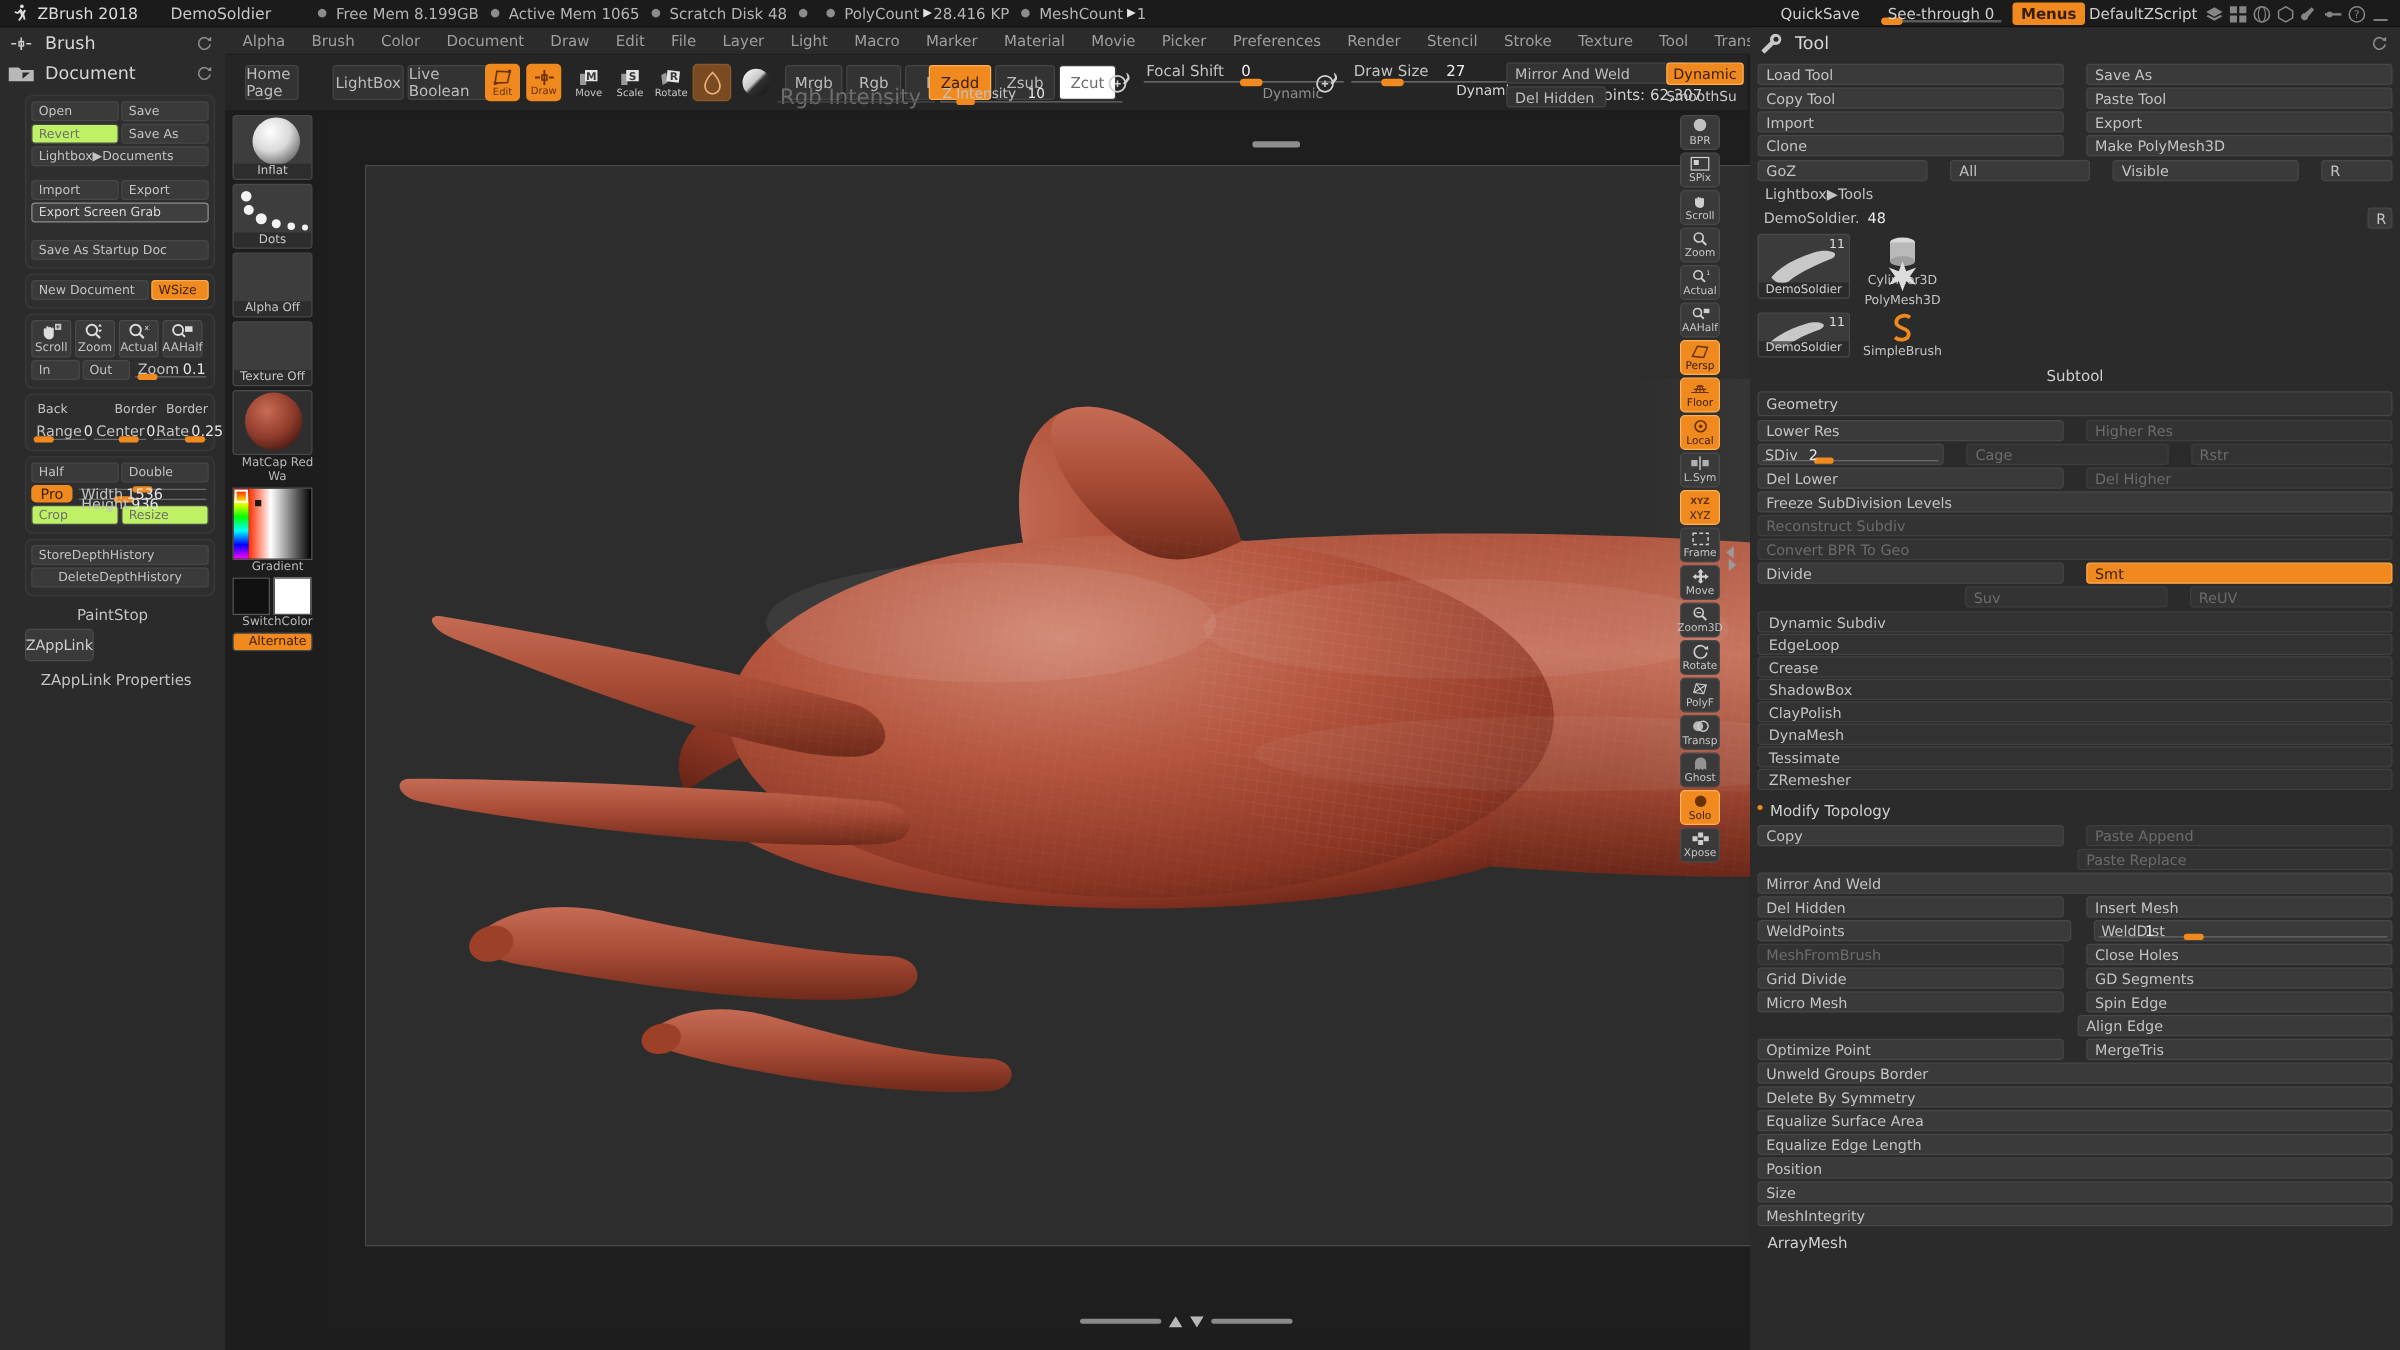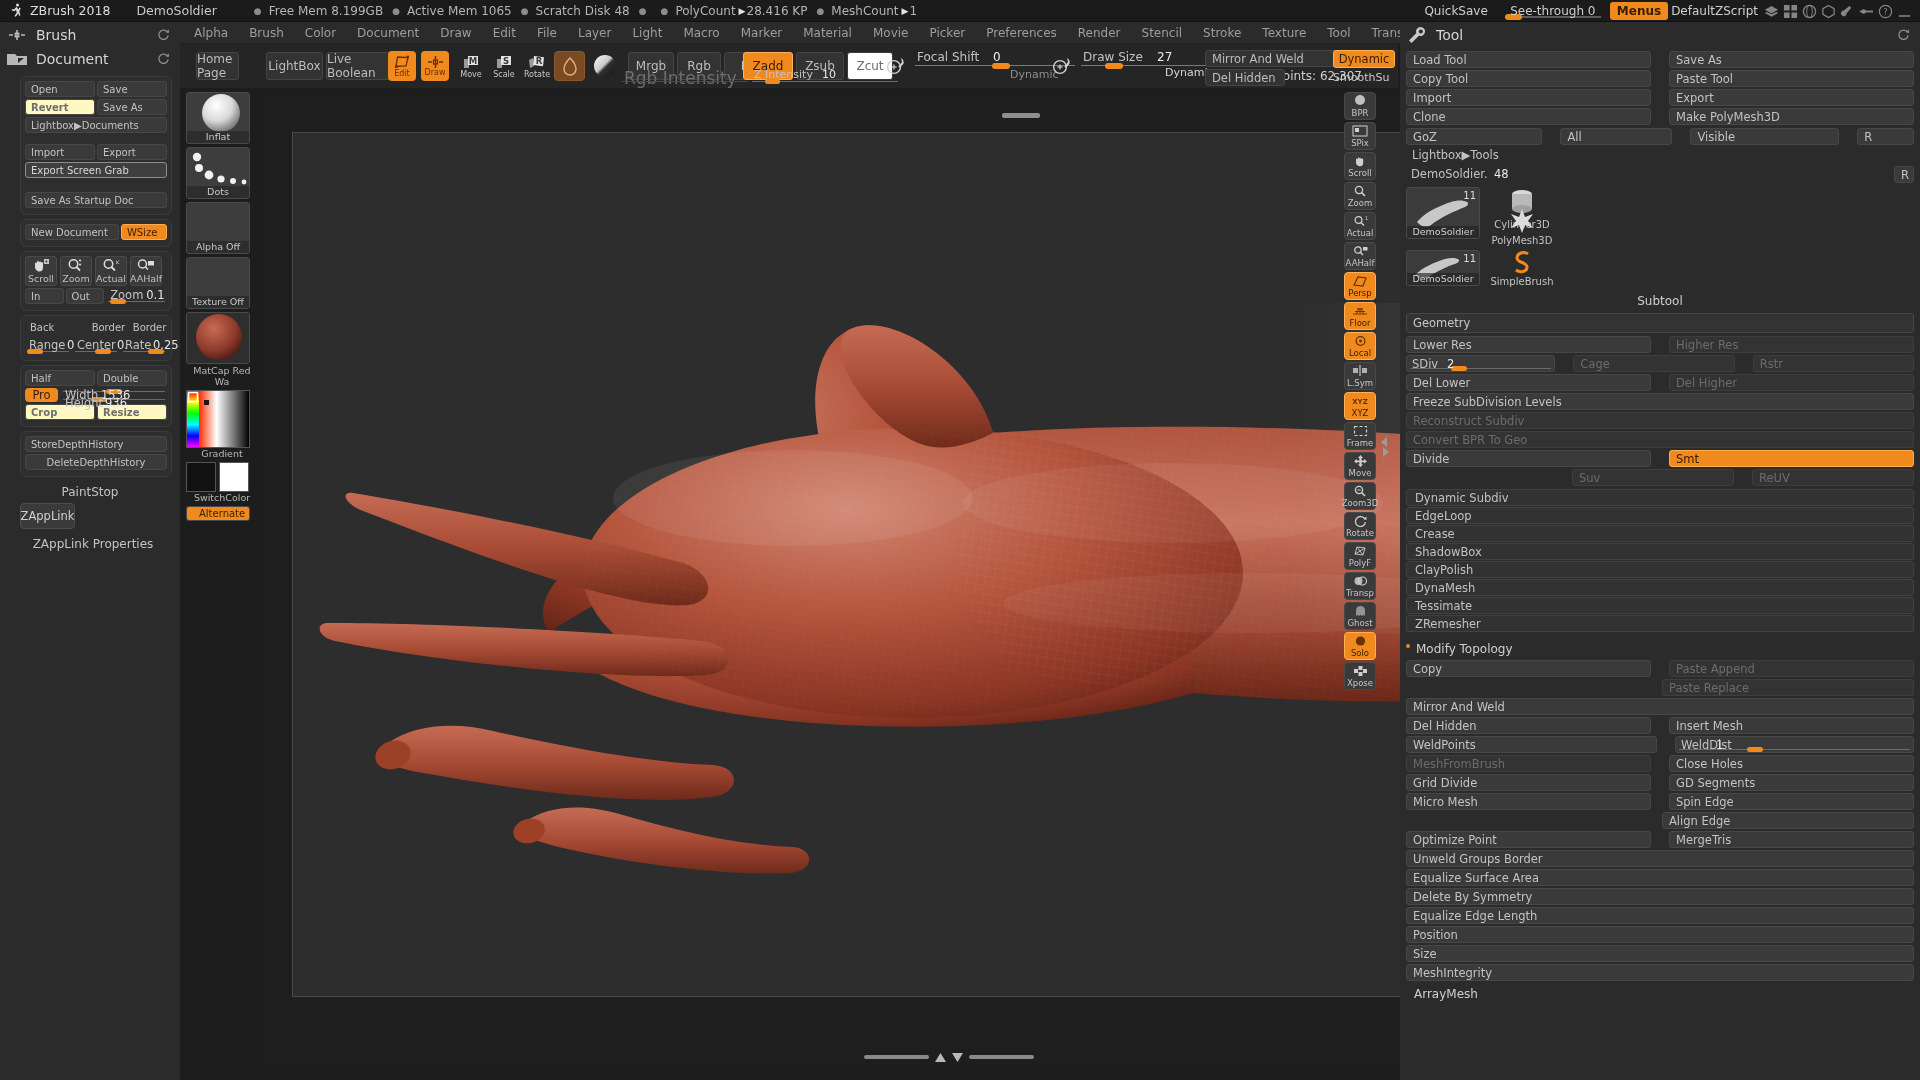--- a/index.html
+++ b/index.html
@@ -51,21 +51,21 @@
   .pal-head .ic{width:22px;height:18px;margin-right:8px;display:flex;align-items:center;justify-content:center;}
   .pal-head .nm{font-size:14px;color:#d6d6d6;}
   .pal-head .refresh{position:absolute;right:10px;top:6px;width:13px;height:13px;opacity:.7;}
   .grp{margin:4px 8px 4px 20px;border:1px solid #3b3b3b;border-radius:6px;padding:4px;background:#2e2e2e;}
   .row{display:flex;gap:2px;margin-bottom:2px;}
   .btn{
     flex:1;background:#3a3a3a;border:1px solid #474747;border-radius:3px;
     font-size:10px;color:#c3c3c3;padding:2px 5px;height:16px;line-height:12px;
     white-space:nowrap;overflow:hidden;
   }
-  .btn.dim{color:#6e6e6e;background:#fef9c3;font-weight:bold;}
+  .btn.dim{color:#6e6e6e;background:#bef264;}
   .btn.wide{flex:1 1 100%;}
   .btn.on{background:#f08a1e;color:#3a1d00;border-color:#ffaa4d;}
   .btn.sel{border:1px solid #8d8d8d;background:#3f3f3f;color:#d8d8d8;}
   .sldr{position:relative;flex:1;height:16px;}
   .sldr .lab{position:absolute;left:4px;top:0;font-size:11.5px;color:#c3c3c3;white-space:nowrap;z-index:2;}
   .sldr .val{position:absolute;top:0;font-size:11.5px;color:#e5e5e5;z-index:2;}
   .sldr .trk{position:absolute;left:2px;right:2px;bottom:2px;height:1px;background:#6a6a6a;}
   .sldr .kn{position:absolute;bottom:0;width:16px;height:5px;border-radius:3px;background:#f08a1e;}
   .iconbtn{
     width:32px;height:30px;background:#3a3a3a;border:1px solid #4a4a4a;border-radius:3px;
@@ -1163,24 +1163,24 @@
           <div class="rbtn">Align Edge</div>
         </div>
         <div class="rrow">
           <div class="rbtn">Optimize Point</div>
           <div class="rbtn">MergeTris</div>
         </div>
         <div class="rrow">
           <div class="rbtn l" style="flex: 1 1 100%;">Unweld Groups Border</div>
         </div>
         <div class="rrow">
+          <div class="rbtn l" style="flex: 1 1 100%;">Delete By Symmetry</div>
+        </div>
+        <div class="rrow">
           <div class="rbtn l" style="flex: 1 1 100%;">Equalize Surface Area</div>
-        </div>
-        <div class="rrow">
-          <div class="rbtn l" style="flex: 1 1 100%;">Delete By Symmetry</div>
         </div>
         <div class="rrow">
           <div class="rbtn l" style="flex: 1 1 100%;">Equalize Edge Length</div>
         </div>
         <div class="rrow">
           <div class="rbtn l" style="flex: 1 1 100%;">Position</div>
         </div>
         <div class="rrow">
           <div class="rbtn l" style="flex: 1 1 100%;">Size</div>
         </div>

